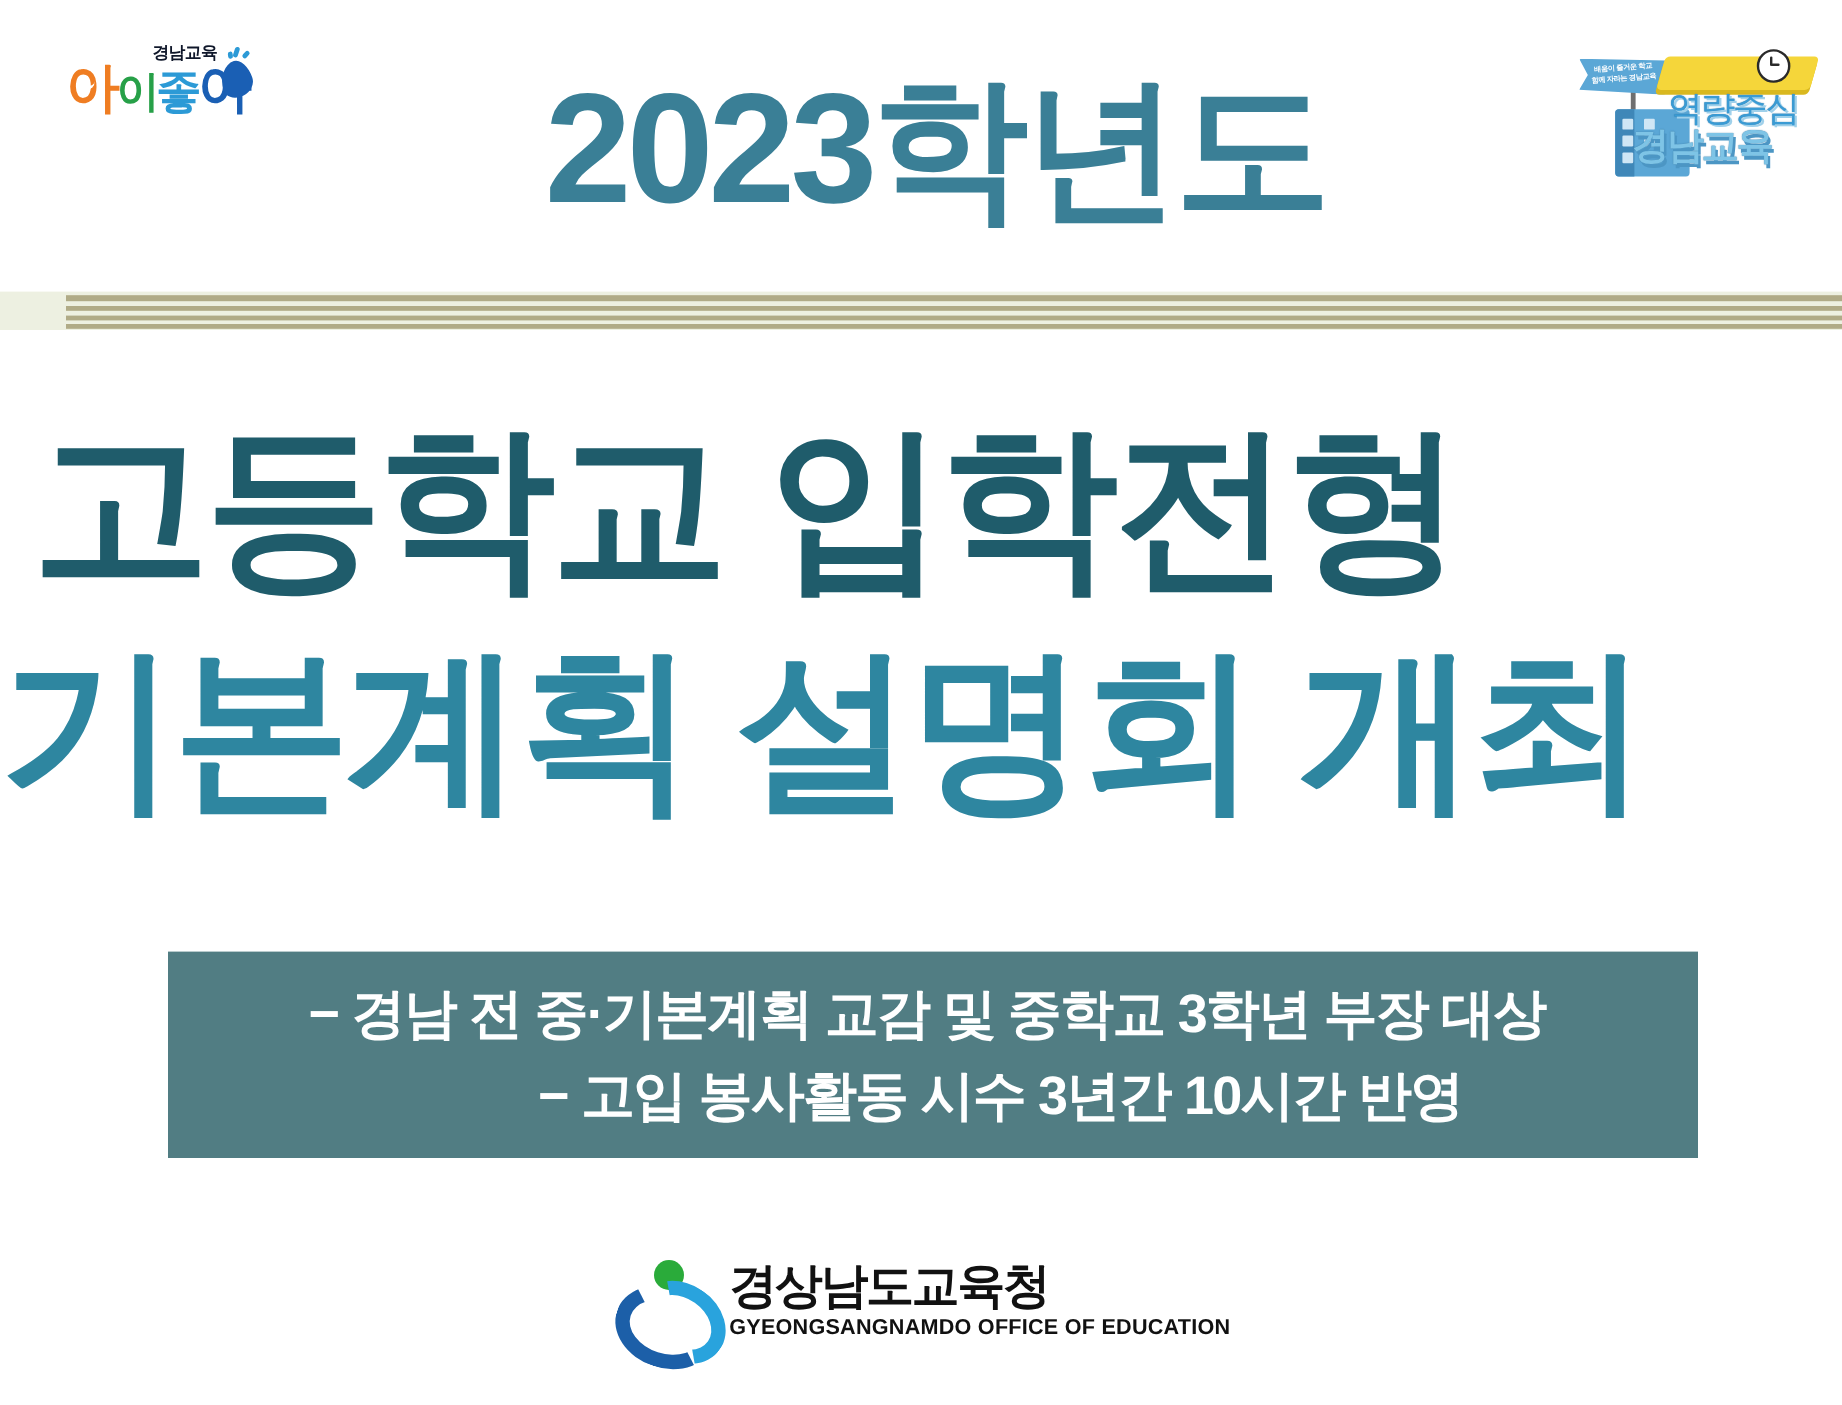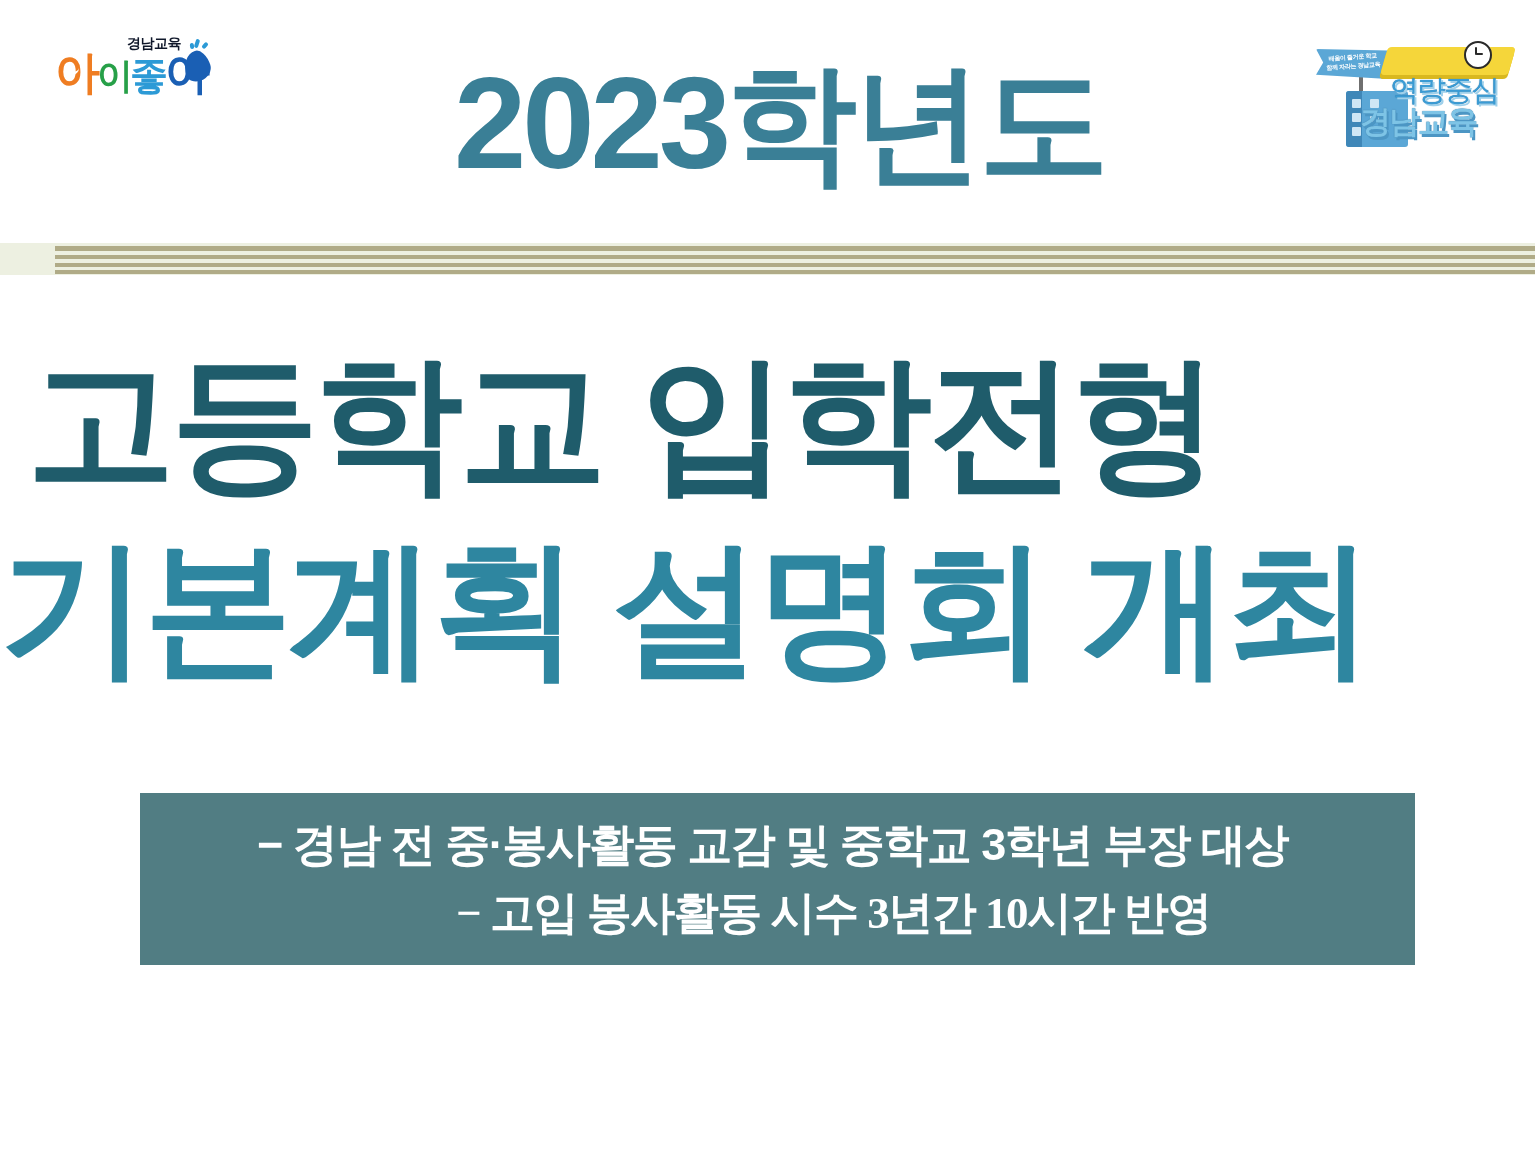--- a/index.html
+++ b/index.html
@@ -294,21 +294,21 @@
   }
   .subtitle-line {
     font-size: 45px;
     font-weight: 700;
     color: #ffffff;
     letter-spacing: -1.5px;
     line-height: 1.52;
     white-space: nowrap;
   }
   .subtitle-line.l1 { margin-right: 10px; }
-  .subtitle-line.l2 { margin-left: 112px; font-family: Liberation Serif, serif; }
+  .subtitle-line.l2 { margin-left: 112px; }
 
   
   .footer-logo {
     position: absolute;
     left: 0;
     top: 1046px;
     width: 1535px;
     display: flex;
     align-items: center;
     justify-content: center;
@@ -422,18 +422,29 @@
     <div class="stripe c"></div>
     <div class="stripe d"></div>
   </div>
 
   <div class="headline">
     <div class="headline-line1">고등학교 입학전형</div>
     <div class="headline-line2">기본계획 설명회 개최</div>
   </div>
 
   <div class="subtitle-box">
-    <div class="subtitle-line l1">− 경남 전 중·봉사활동 교감 및 중학교 3학년 부장 대상</div>
+    <div class="subtitle-line l1">− 경남 전 중·기본계획 교감 및 중학교 3학년 부장 대상</div>
     <div class="subtitle-line l2">− 고입 봉사활동 시수 3년간 10시간 반영</div>
   </div>
 
+  <div class="footer-logo">
+    <div class="gne-mark">
+      <div class="gne-head"></div>
+      <div class="gne-body"></div>
+      <div class="gne-arc"></div>
+    </div>
+    <div class="gne-text">
+      <div class="gne-ko">경상남도교육청</div>
+      <div class="gne-en">GYEONGSANGNAMDO OFFICE OF EDUCATION</div>
+    </div>
+  </div>
 
 </div>
 
 </body></html>

